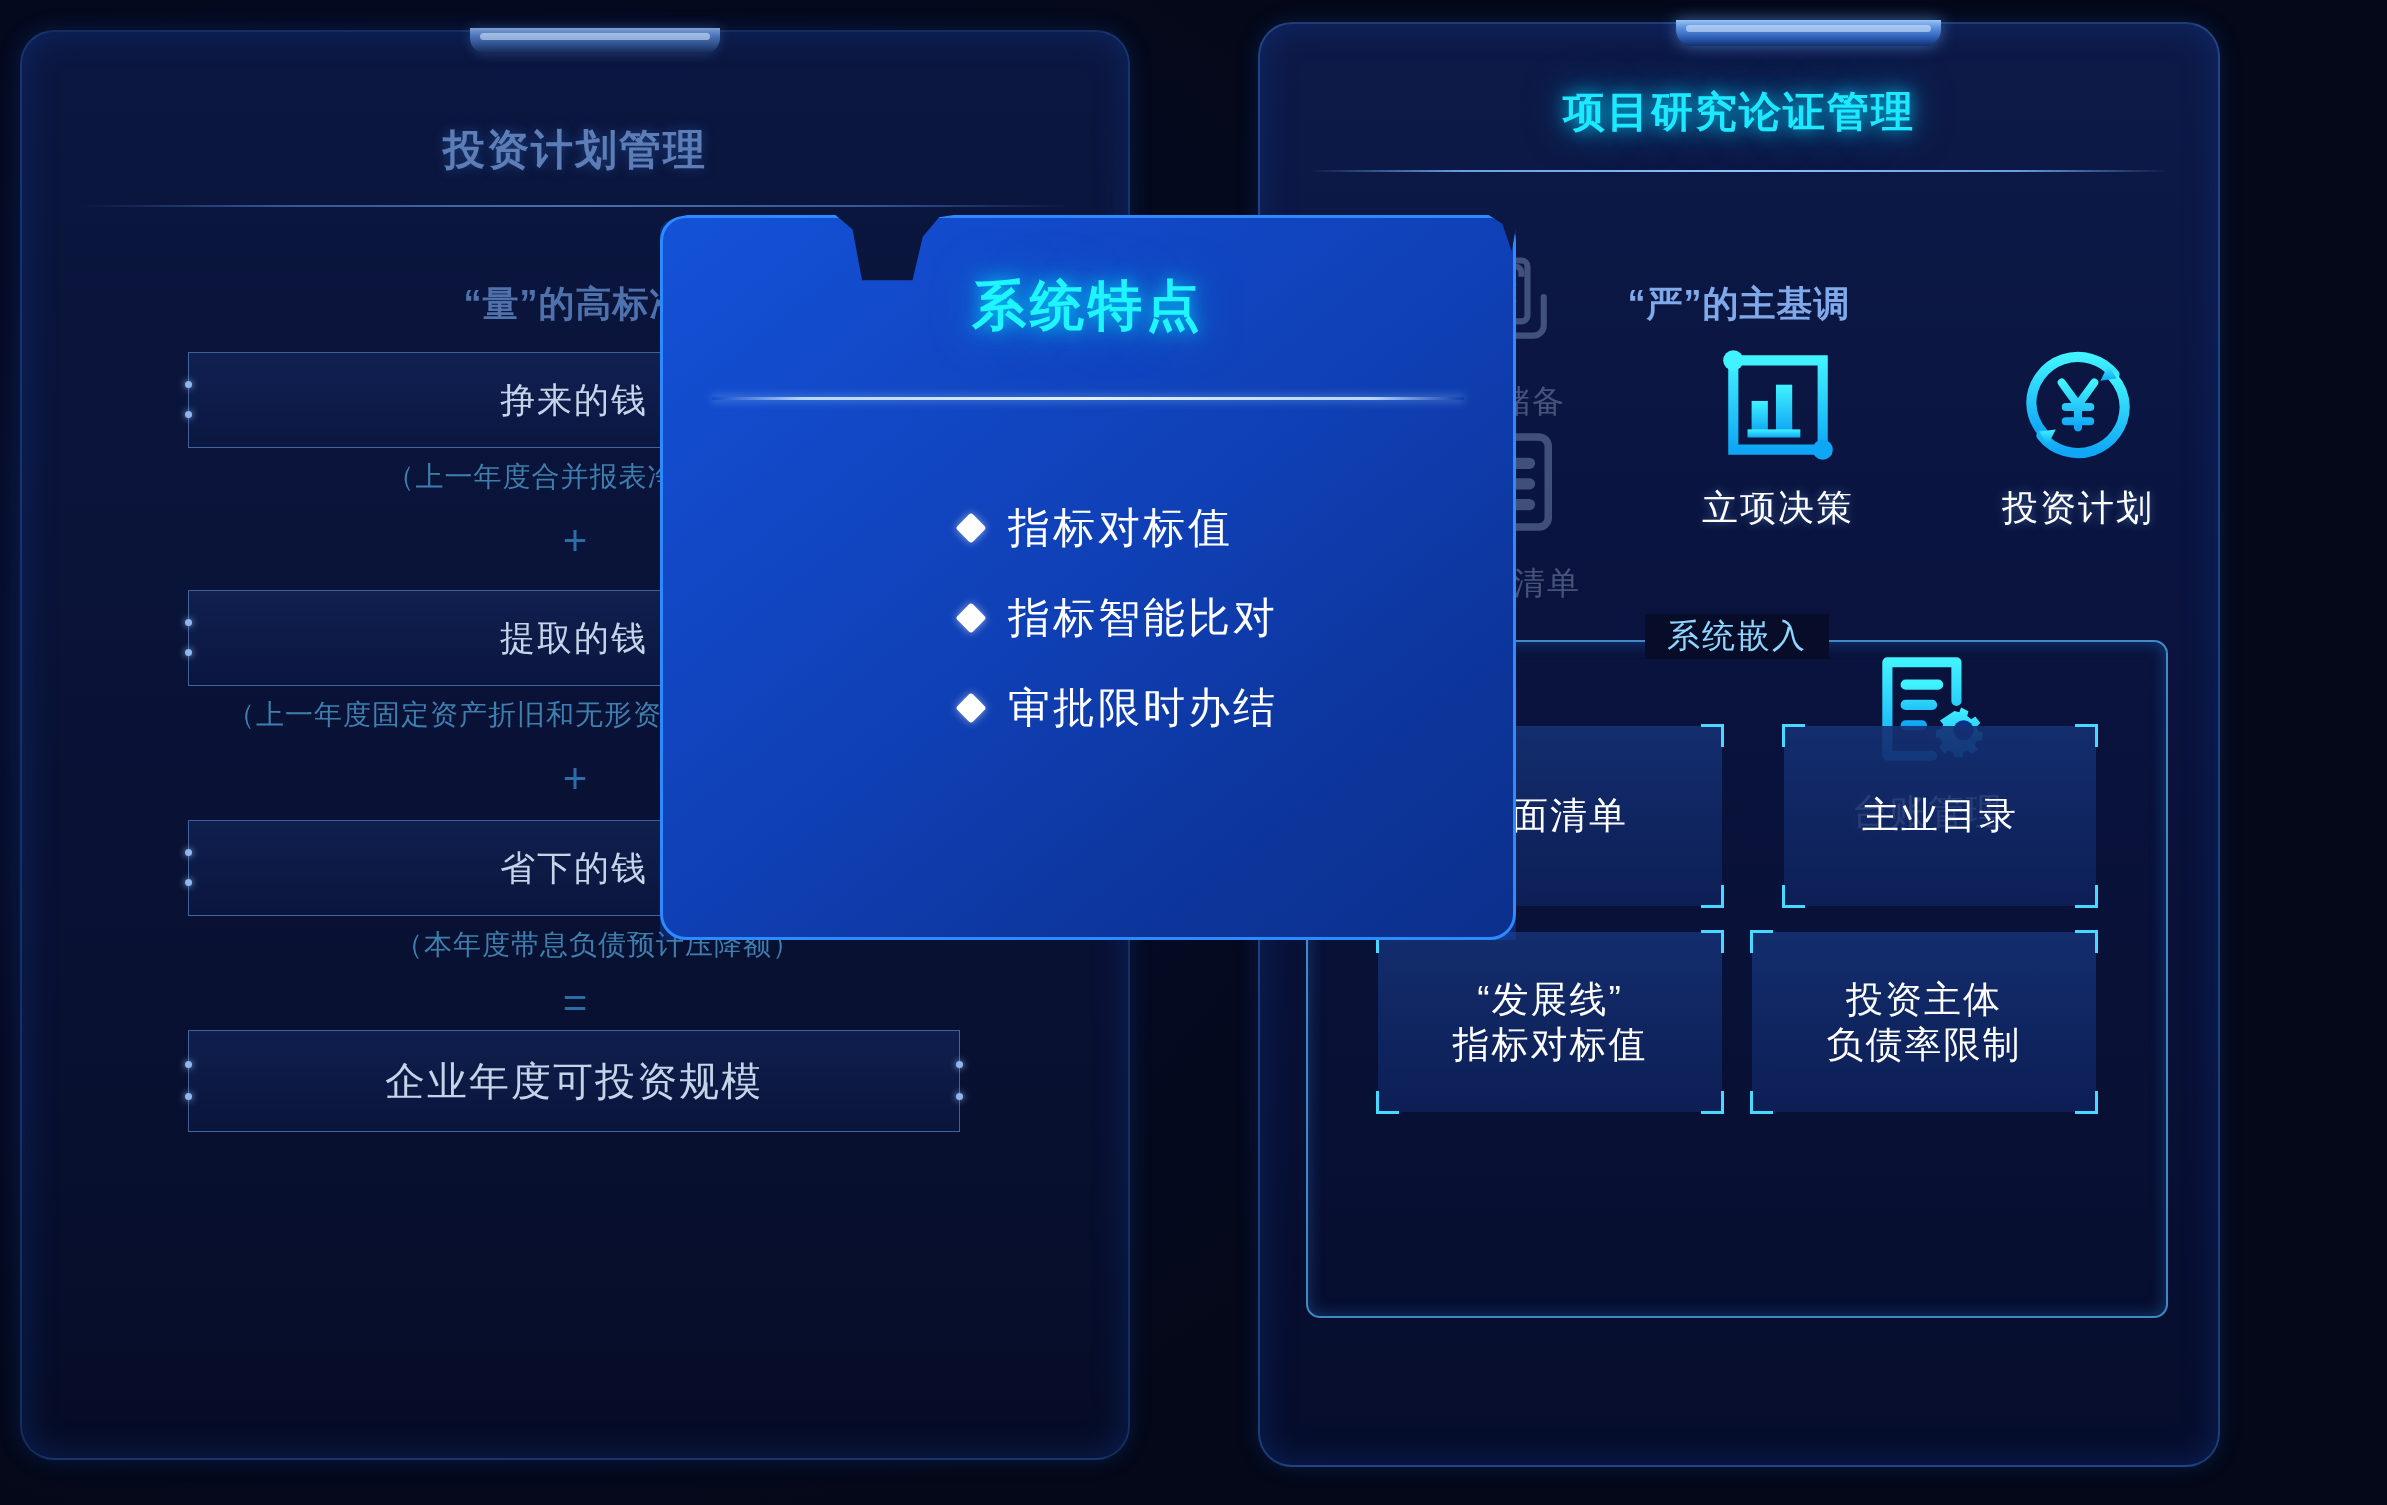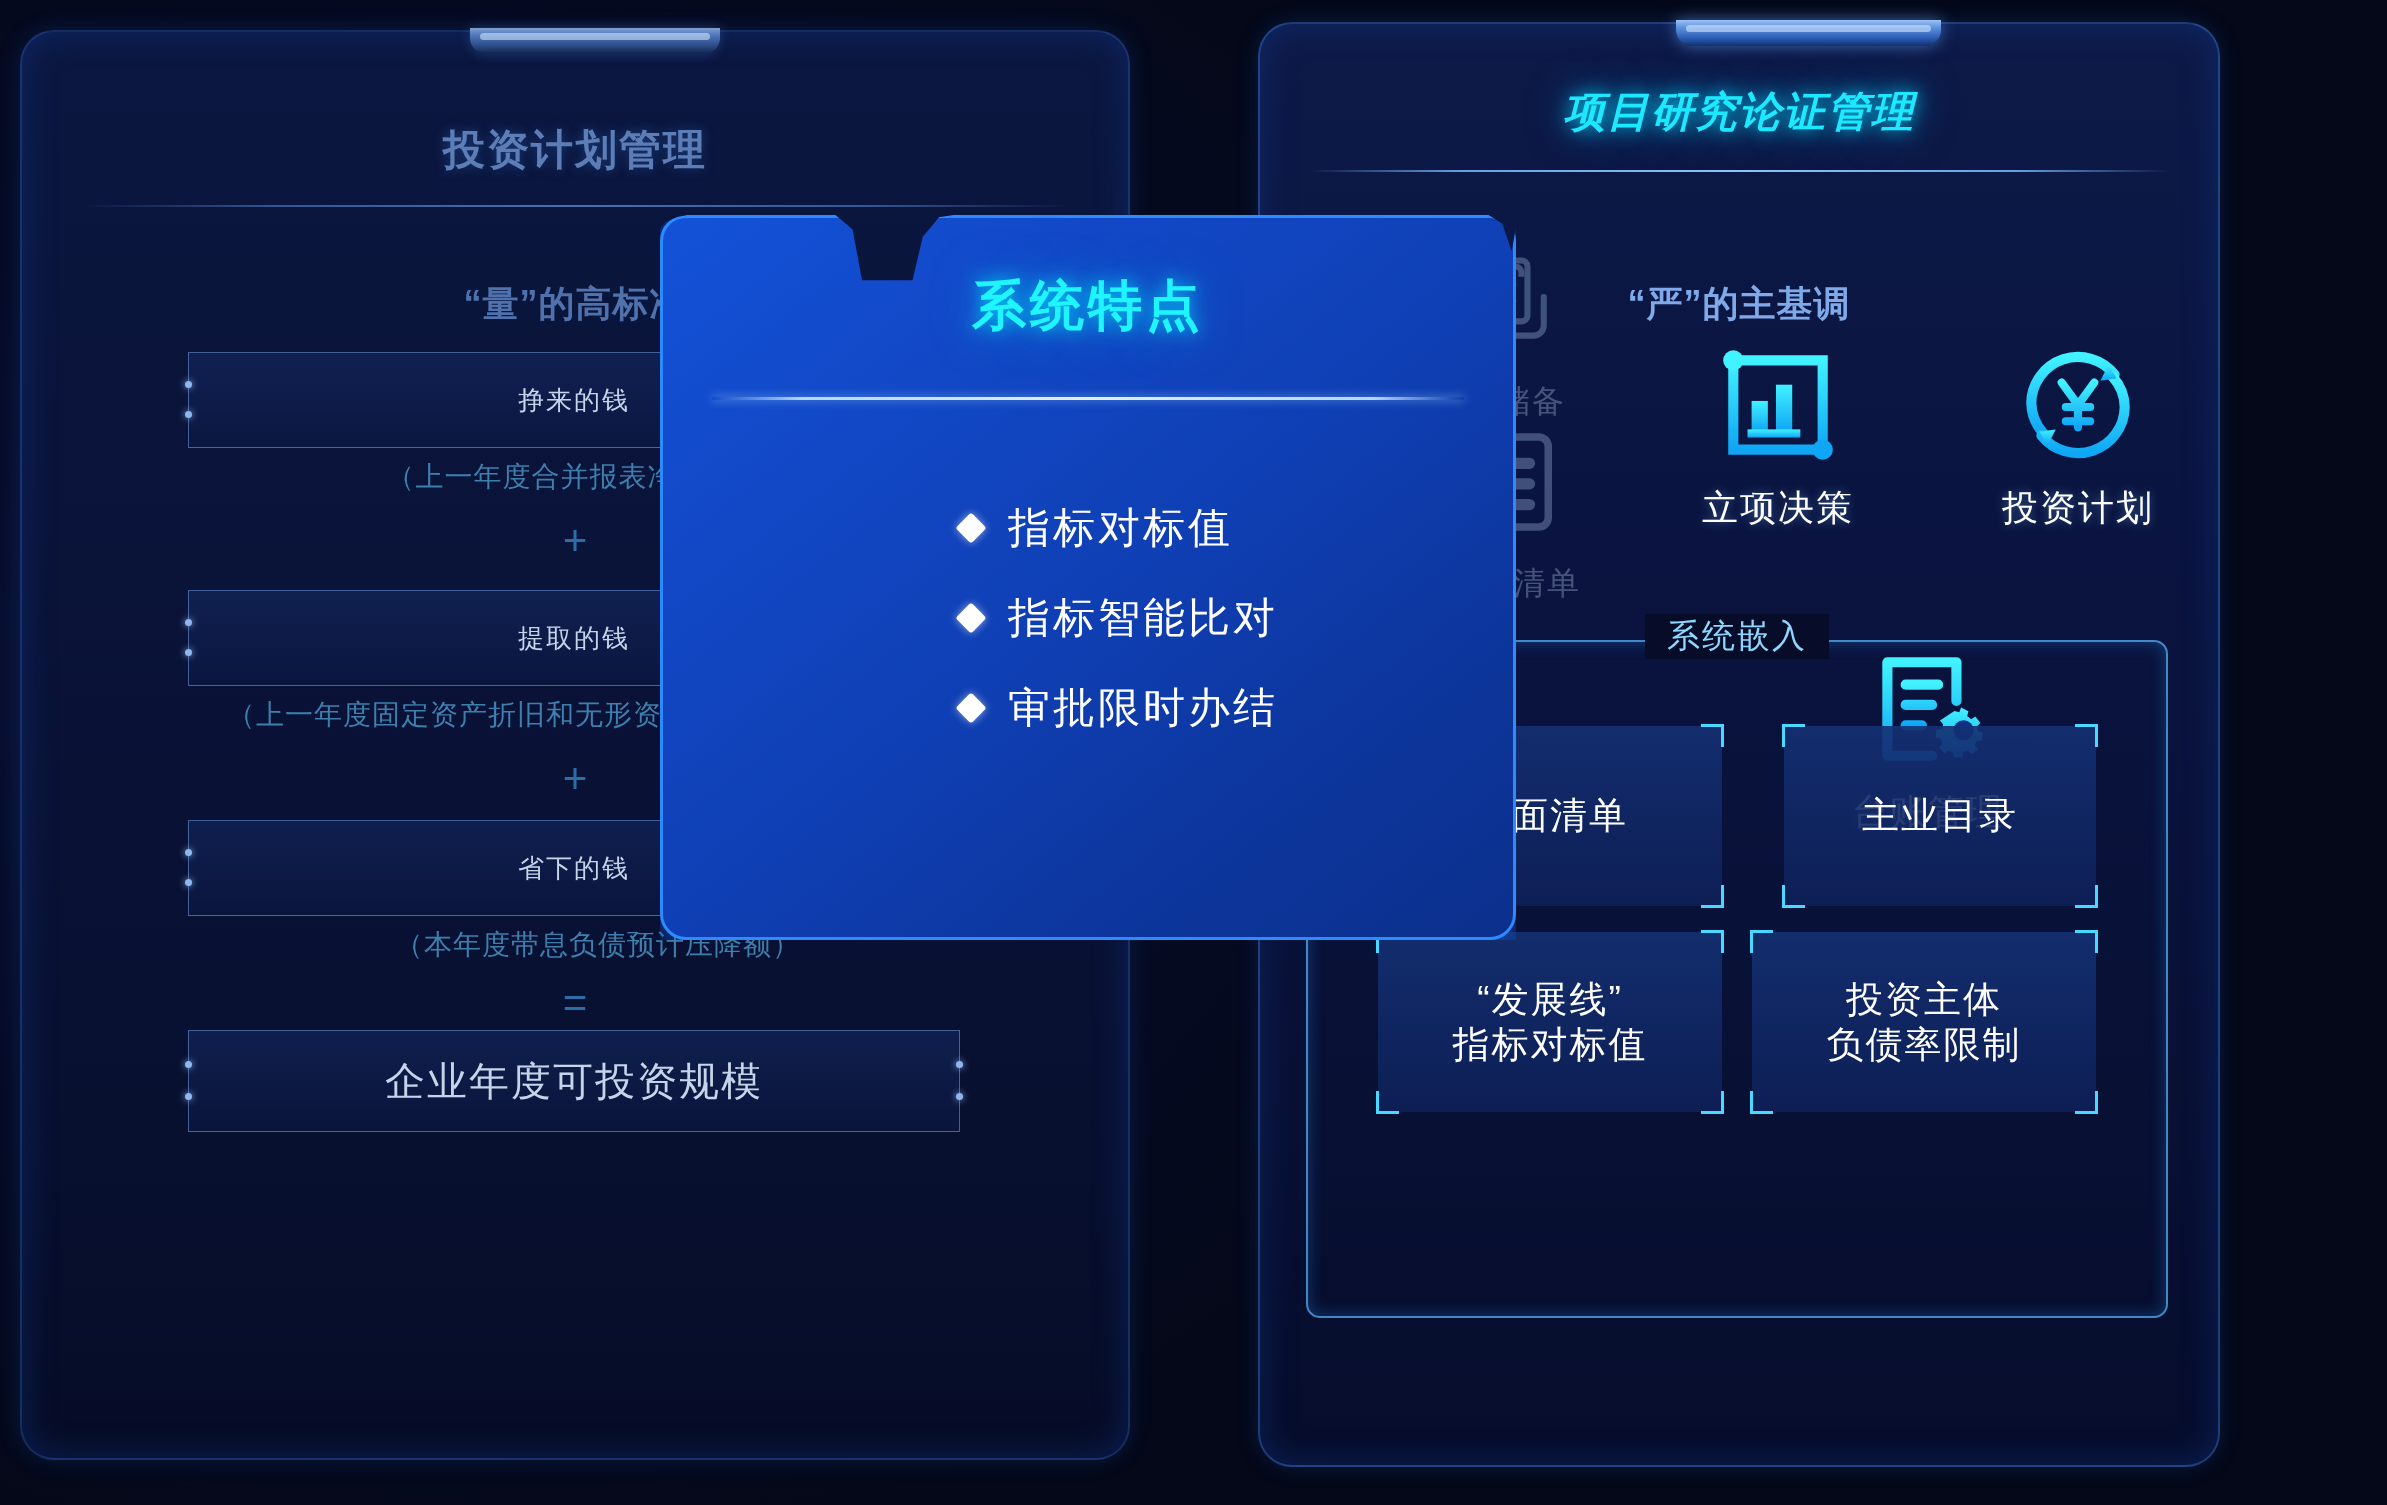--- a/index.html
+++ b/index.html
@@ -64,21 +64,21 @@
   }
   .sub-head.dim{color:#4f72ad;}
   .sub-head.lite{color:#7fa9e8;}
 
   
   .fbox{
     position:absolute;border:1px solid rgba(110,160,225,.55);
     background:linear-gradient(180deg,rgba(20,42,100,.55),rgba(12,26,72,.45));
     display:flex;align-items:center;justify-content:center;
   }
-  .fbox span{font-size:26px;color:#c6d4ea;letter-spacing:2px;}
+  .fbox span{font-size:35px;color:#c6d4ea;letter-spacing:2px;}
   .fbox .dot{
     position:absolute;width:7px;height:7px;border-radius:50%;
     background:#8fb6ef;box-shadow:0 0 7px rgba(150,200,255,.9);
   }
   .fbox .dot.l1{left:-4px;top:30%;}
   .fbox .dot.l2{left:-4px;top:62%;}
   .fbox .dot.r1{right:-4px;top:30%;}
   .fbox .dot.r2{right:-4px;top:62%;}
 
   .fnote{
@@ -215,21 +215,21 @@
       <em class="dot l2"></em>
       <em class="dot r1"></em>
       <em class="dot r2"></em>
     </div>
   </div>
 
   <div class="panel right" style="left:1258px;top:22px;width:962px;height:1445px;">
     <div class="panel-body"></div>
     <div class="notch" style="left:418px;top:-2px;width:265px;"></div>
 
-    <div class="panel-title bright" style="top:62px;font-style:italic;">项目研究论证管理</div>
+    <div class="panel-title bright" style="top:62px;">项目研究论证管理</div>
     <div class="title-rule" style="left:50px;right:50px;top:148px;"></div>
 
     <div class="sub-head lite" style="top:258px;">“严”的主基调</div>
 
     <div class="ghost" style="left:160px;top:210px;width:160px;height:200px;">
       <svg width="130" height="130" viewBox="0 0 64 64" fill="none" style="margin-left:12px;">
         <path d="M8 20v26a5 5 0 0 0 5 5h38a5 5 0 0 0 5-5V32" stroke="#bcd8ff" stroke-width="3" stroke-linecap="round"></path>
         <path d="M8 22V14a3 3 0 0 1 3-3h12l5 6h14a3 3 0 0 1 3 3v2" stroke="#bcd8ff" stroke-width="3" stroke-linejoin="round"></path>
         <rect x="22" y="14" width="26" height="30" rx="3" stroke="#bcd8ff" stroke-width="3"></rect>
         <path d="M29 26h12M29 34h12" stroke="#bcd8ff" stroke-width="3" stroke-linecap="round"></path>

